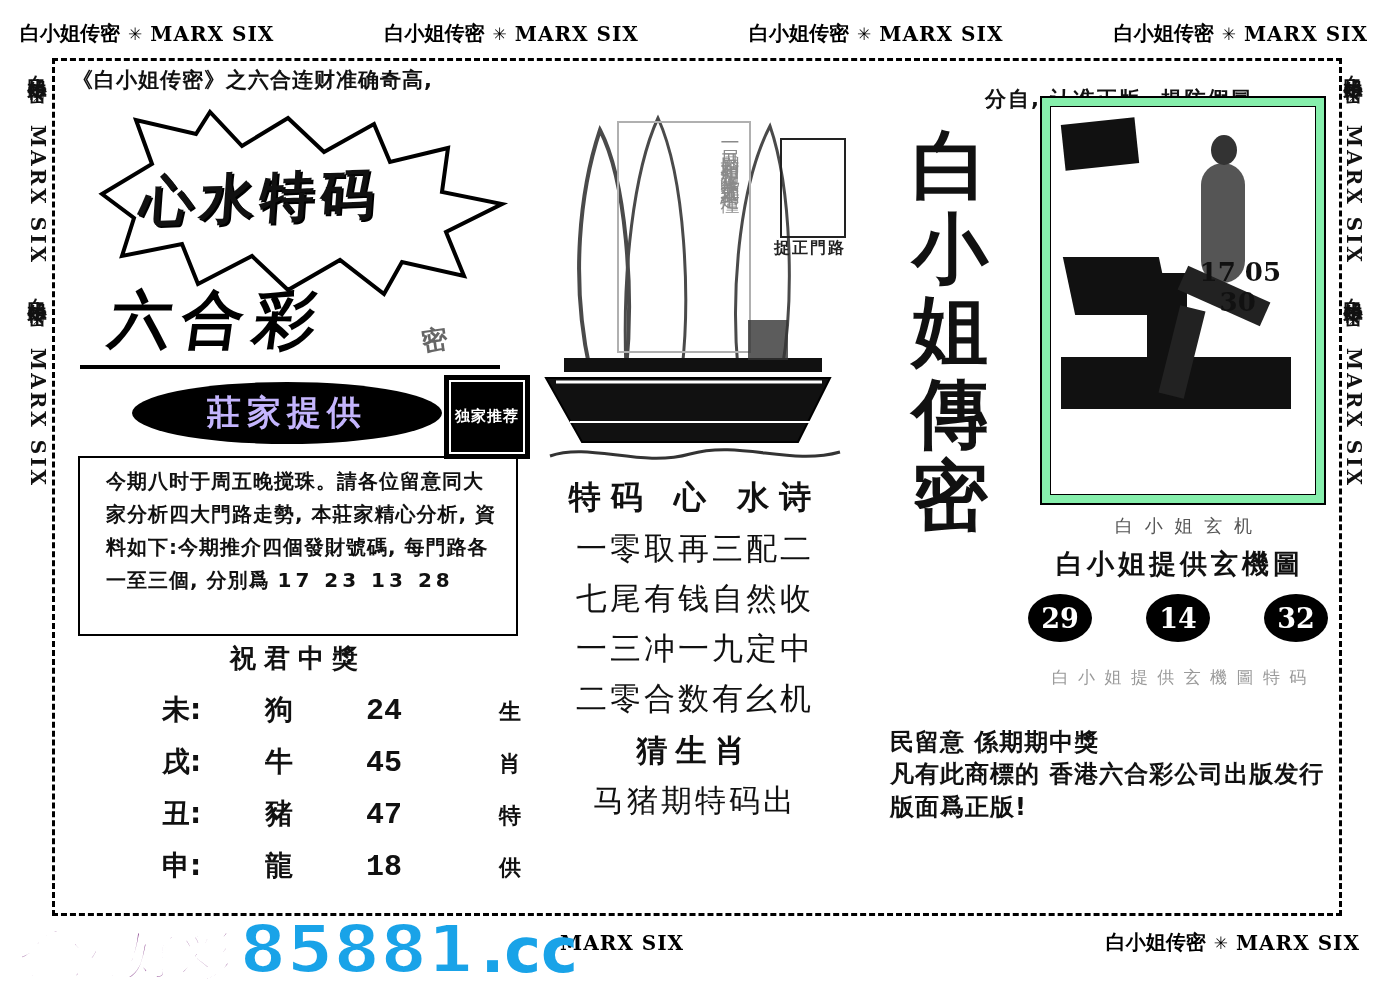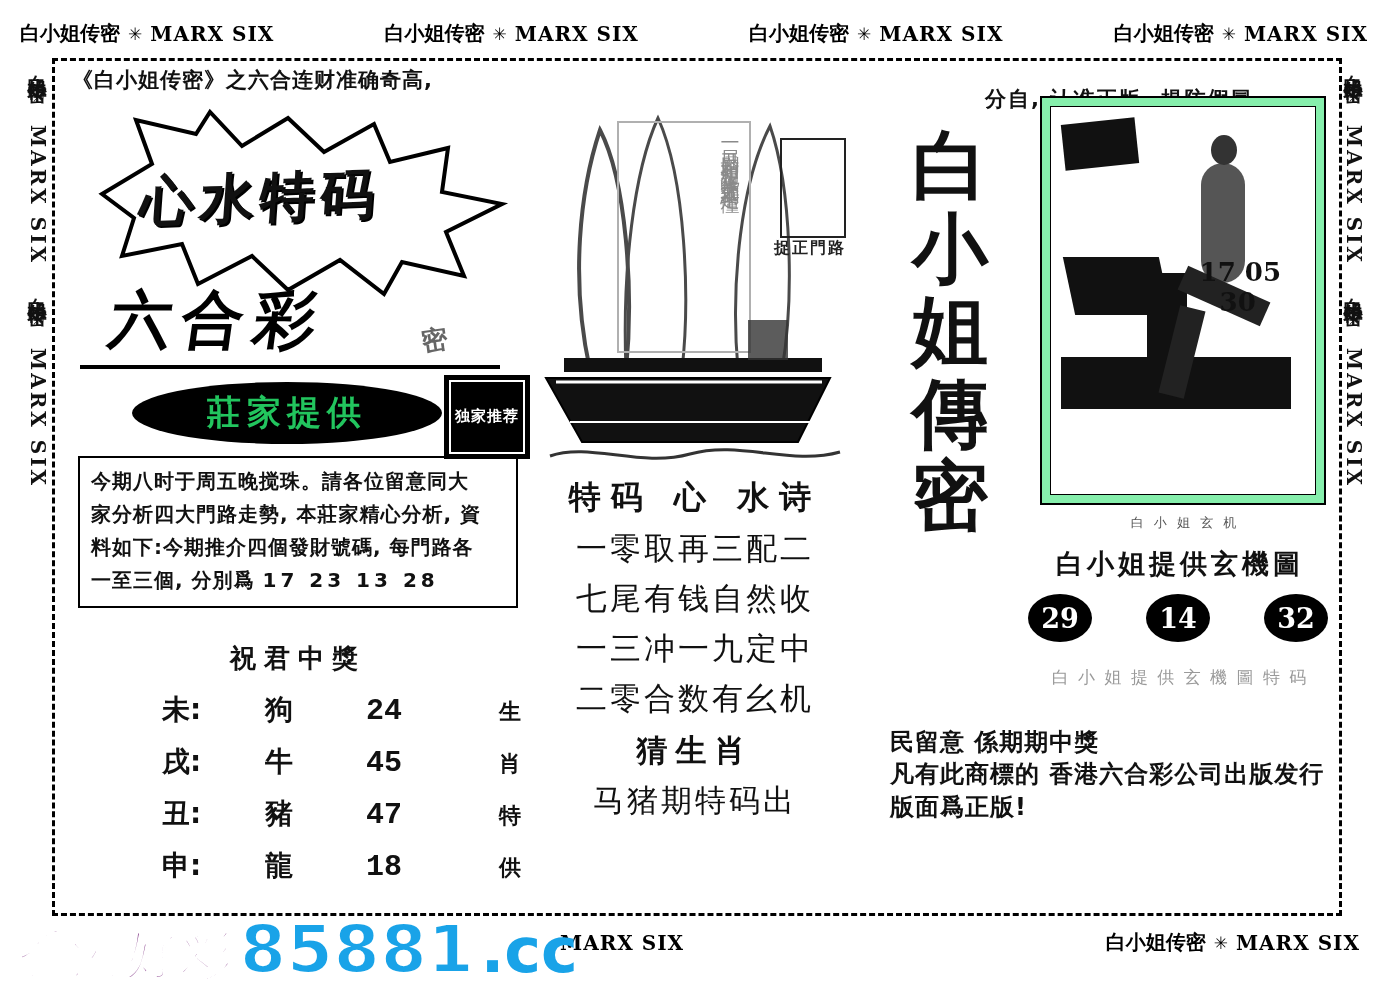--- a/index.html
+++ b/index.html
@@ -78,40 +78,40 @@
     font-size:62px;font-weight:bold;letter-spacing:10px;
     transform:skewX(-8deg);
     color:#000;
   }
   .hr-thick{position:absolute;left:18px;top:265px;width:420px;height:4px;background:#000;}
   .oval{
     position:absolute;left:70px;top:282px;width:310px;height:62px;
     background:#000;border-radius:50%;
     display:flex;align-items:center;justify-content:center;
   }
-  .oval span{color:#22c55e;font-size:34px;font-weight:bold;letter-spacing:6px;}
+  .oval span{color:#c4b5fd;font-size:34px;font-weight:bold;letter-spacing:6px;}
 
   .small-blackbox{
     position:absolute;left:382px;top:275px;width:86px;height:84px;background:#000;
   }
   .small-blackbox .bb-in{
     position:absolute;inset:5px;border:2px solid #fff;
     display:flex;align-items:center;justify-content:center;color:#fff;
     font-size:15px;font-weight:bold;line-height:1.05;text-align:center;
     letter-spacing:1px;
   }
   .stamp{
     position:absolute;left:360px;top:220px;width:64px;height:46px;
     font-size:26px;font-weight:bold;color:#333;transform:rotate(-8deg);opacity:.75;
   }
 
   
   .textbox{
-    position:absolute;left:16px;top:390px;width:440px;height:152px;
-    border:2px solid #000;padding:10px 10px 4px 11px;box-sizing:border-box;
+    position:absolute;left:16px;top:390px;width:440px;height:180px;
+    border:2px solid #000;padding:10px 10px 4px 26px;box-sizing:border-box;
   }
   .textbox p{margin:0 0 6px 0;font-size:20px;line-height:1.35;letter-spacing:1px;font-weight:bold;}
   .nums-inline{letter-spacing:4px;}
   .wish{
     position:absolute;left:16px;top:575px;width:440px;text-align:center;
     font-size:26px;font-weight:bold;letter-spacing:8px;
   }
 
   
   .ztable{
@@ -167,21 +167,21 @@
     border:2px solid #000;background:#86efac;overflow:hidden;
   }
   .photo .inner{position:absolute;inset:8px;border:1px solid #000;overflow:hidden;background:#fff;}
   .photo .smudge{position:absolute;background:#111;}
   .photo .nums{
     position:absolute;right:34px;top:150px;font-size:26px;font-weight:bold;
     font-family:"DejaVu Serif","Liberation Serif",serif;
   }
   .photo .nums .n2{margin-left:20px;display:block;}
   .photo-caption{
-    position:absolute;left:175px;top:448px;width:260px;text-align:center;font-size:13px;color:#555;letter-spacing:3px;
+    position:absolute;left:175px;top:448px;width:260px;text-align:center;font-size:18px;color:#555;letter-spacing:3px;
   }
   .xuanji{
     position:absolute;left:150px;top:480px;width:300px;text-align:center;
     font-size:27px;font-weight:bold;letter-spacing:4px;
   }
   .balls{
     position:absolute;left:148px;top:528px;width:300px;display:flex;justify-content:space-between;
   }
   .ball{
     width:64px;height:48px;border-radius:50%;background:#000;color:#fff;

